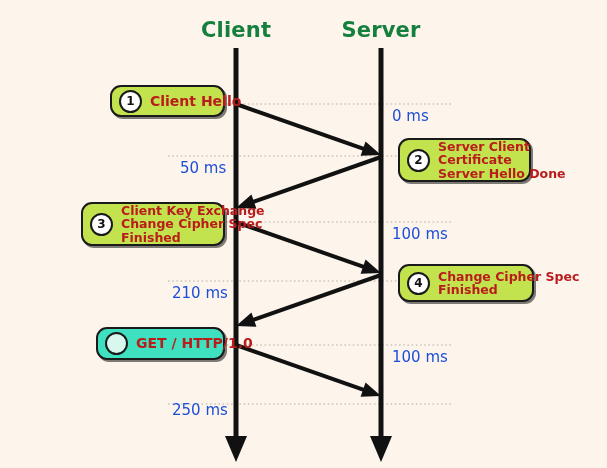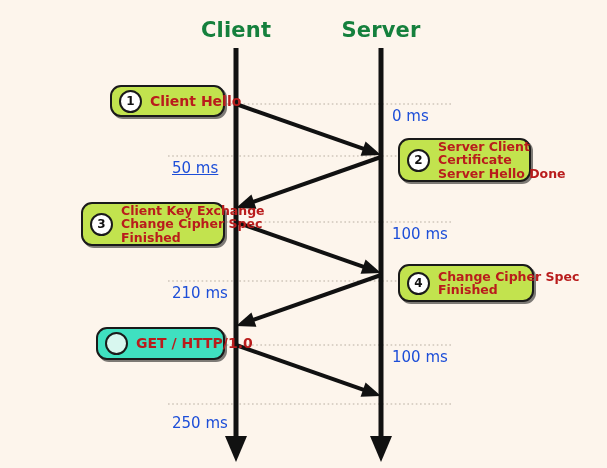--- a/index.html
+++ b/index.html
@@ -113,25 +113,25 @@
         <line x1="236" y1="345" x2="368.73644862659444" y2="391.686612965216" stroke="#111111" stroke-width="4"></line>
         <path d="M 381 396 L 360.5878554726472 396.7709447415112 L 365.56484051278267 382.6206931568125 Z" fill="#111111"></path>
       </g>
   </svg>
 
   <div class="lane-title" style="left:236px; top:18px;">Client</div>
   <div class="lane-title" style="left:381px; top:18px;">Server</div>
 
   <div id="overlay">
       <div class="time-label" style="top: 107px; left: 392px;">0 ms</div>
-      <div class="time-label" style="top: 159px; left: 172px; text-decoration: underline;">50 ms</div>
+      <div class="time-label" style="top: 159px; left: 180px;">50 ms</div>
       <div class="time-label" style="top: 225px; left: 392px;">100 ms</div>
       <div class="time-label" style="top: 284px; left: 172px;">210 ms</div>
       <div class="time-label" style="top: 348px; left: 392px;">100 ms</div>
-      <div class="time-label" style="top: 414px; left: 172px; text-align: right;">250 ms</div>
+      <div class="time-label" style="top: 401px; left: 172px; text-align: right;">250 ms</div>
       <div class="msg-box green" style="left: 110px; top: 85px; width: 115px; height: 32px;">
         <div class="step-circle">1</div>
         <div class="msg-lines single">
           <div>Client Hello</div>
         </div>
       </div>
       <div class="msg-box green" style="left: 398px; top: 138px; width: 133px; height: 44px;">
         <div class="step-circle">2</div>
         <div class="msg-lines">
           <div>Server Client</div>

